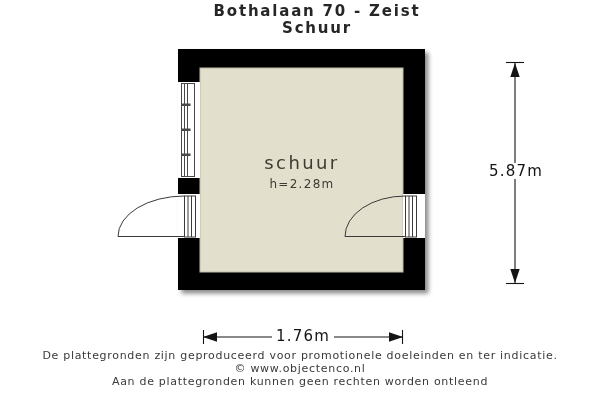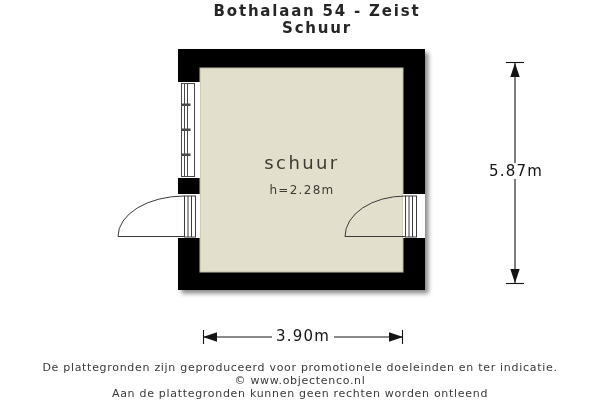--- a/index.html
+++ b/index.html
@@ -8,36 +8,36 @@
   .page{position:relative;width:600px;height:400px;background:#ffffff;}
   .abs{position:absolute;}
   .title-block{top:3px;left:317px;transform:translateX(-50%);
        text-align:center;white-space:nowrap;}
   .title-line{font-size:15px;font-weight:bold;letter-spacing:1.8px;
        color:#262626;line-height:17px;}
   .plan-svg{top:0;left:0;}
   .room-label{left:302px;top:152px;transform:translateX(-50%);
        text-align:center;white-space:nowrap;}
   .room-name{font-size:18px;letter-spacing:2.4px;color:#3f3b33;line-height:21px;}
-  .room-height{font-size:12px;letter-spacing:1.3px;color:#3f3b33;line-height:14px;margin-top:10px;}
+  .room-height{font-size:12px;letter-spacing:1.3px;color:#3f3b33;line-height:14px;margin-top:4px;}
   .dim-text{transform:translate(-50%,-50%);background:#ffffff;
        padding:0 4px;font-size:15px;letter-spacing:1.2px;color:#141414;
        white-space:nowrap;line-height:16px;}
   .dim-v{left:516px;top:171px;}
   .dim-h{left:303px;top:336px;}
-  .footer{top:361px;left:0;width:600px;text-align:center;}
+  .footer{top:349px;left:0;width:600px;text-align:center;}
   .footer-line{font-size:11px;letter-spacing:0.7px;color:#3a3a3a;line-height:13px;}
 </style>
 </head>
 <body>
 
 <div class="page">
 
   <div class="abs title-block">
-    <div class="title-line">Bothalaan 54 - Zeist</div>
+    <div class="title-line">Bothalaan 70 - Zeist</div>
     <div class="title-line">Schuur</div>
   </div>
 
   <svg class="abs plan-svg" width="600" height="400" viewBox="0 0 600 400">
     <defs>
       <filter id="planshadow" x="-10%" y="-10%" width="130%" height="130%">
         <feDropShadow dx="3.5" dy="3.5" stdDeviation="2.2" flood-color="#000000" flood-opacity="0.45"></feDropShadow>
       </filter>
     </defs>
 
@@ -98,21 +98,21 @@
       <polygon points="403,337 389,332.3 389,341.7" fill="#141414" stroke="none"></polygon>
     </g>
   </svg>
 
   <div class="abs room-label">
     <div class="room-name">schuur</div>
     <div class="room-height">h=2.28m</div>
   </div>
 
   <div class="abs dim-text dim-v">5.87m</div>
-  <div class="abs dim-text dim-h">3.90m</div>
+  <div class="abs dim-text dim-h">1.76m</div>
 
   <div class="abs footer">
     <div class="footer-line">De plattegronden zijn geproduceerd voor promotionele doeleinden en ter indicatie.</div>
     <div class="footer-line">© www.objectenco.nl</div>
     <div class="footer-line">Aan de plattegronden kunnen geen rechten worden ontleend</div>
   </div>
 
 </div>
 
 </body></html>

